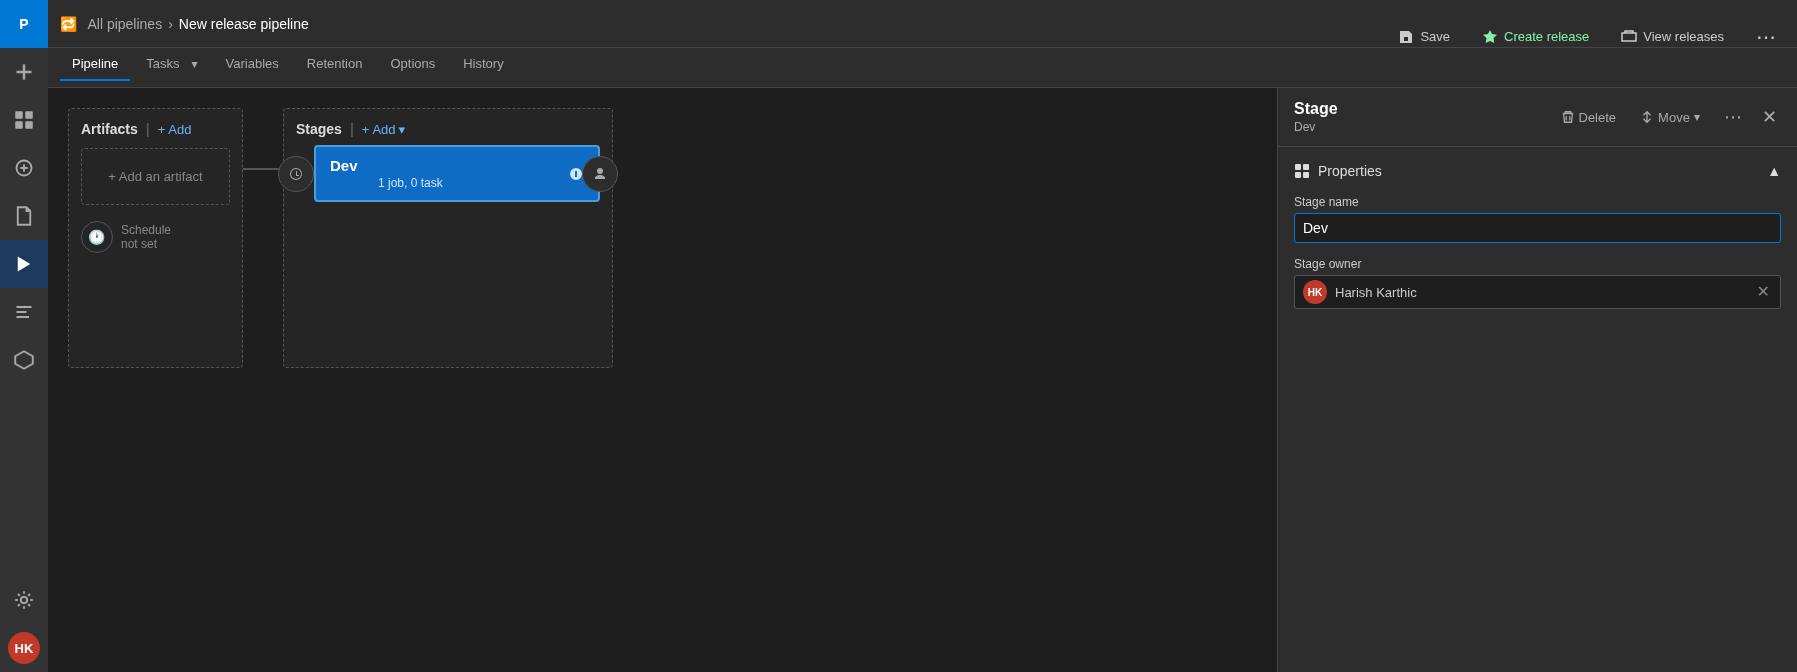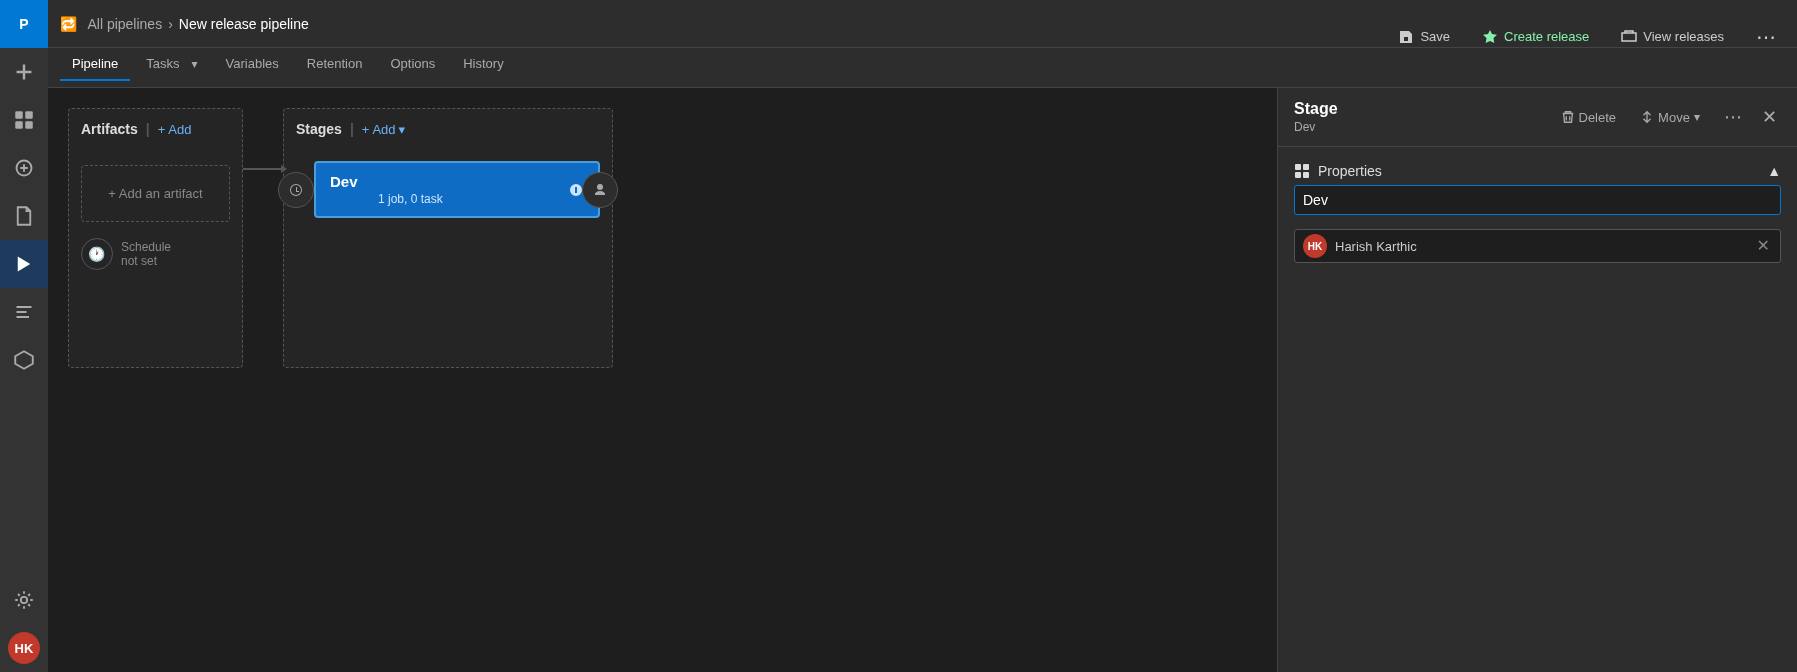--- a/index.html
+++ b/index.html
@@ -165,21 +165,21 @@
       width: 175px;
       min-height: 260px;
       padding: 12px;
       display: flex;
       flex-direction: column;
     }
     .panel-header {
       display: flex;
       align-items: center;
       gap: 8px;
-      margin-bottom: 24px;
+      margin-bottom: 7px;
       font-size: 14px;
       font-weight: 600;
       color: #ddd;
     }
     .panel-header .add-btn {
       display: flex;
       align-items: center;
       gap: 3px;
       color: #6ab0f5;
       cursor: pointer;
@@ -375,21 +375,21 @@
       padding: 16px;
       flex: 1;
     }
     .properties-section {
       margin-bottom: 20px;
     }
     .section-header {
       display: flex;
       align-items: center;
       gap: 8px;
-      margin-bottom: 6px;
+      margin-bottom: 16px;
       font-size: 14px;
       color: #ddd;
       font-weight: 500;
     }
     .section-header svg { width: 16px; height: 16px; fill: currentColor; }
     .section-desc {
       font-size: 12px;
       color: #888;
       margin-bottom: 14px;
       margin-left: 24px;
@@ -653,24 +653,26 @@
                 <rect x="1" y="1" width="6" height="6" rx="1"></rect>
                 <rect x="9" y="1" width="6" height="6" rx="1"></rect>
                 <rect x="1" y="9" width="6" height="6" rx="1"></rect>
                 <rect x="9" y="9" width="6" height="6" rx="1"></rect>
               </svg>
             <span>Properties</span>
             <span style="margin-left:auto;cursor:pointer;">▲</span>
           </div>
 
           <div class="form-group">
+            <label class="form-label">Stage name</label>
             <input class="form-input" type="text" value="Dev" style="">
           </div>
 
           <div class="form-group">
+            <label class="form-label">Stage owner</label>
             <div class="owner-field">
               <div class="owner-avatar">HK</div>
               <span class="owner-name">Harish Karthic</span>
               <button class="owner-remove">✕</button>
             </div>
           </div>
         </div>
       </div>
     </div>
   </div>

